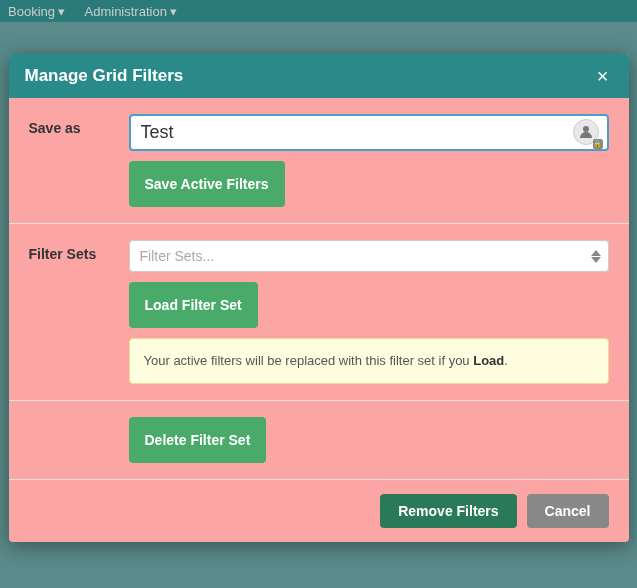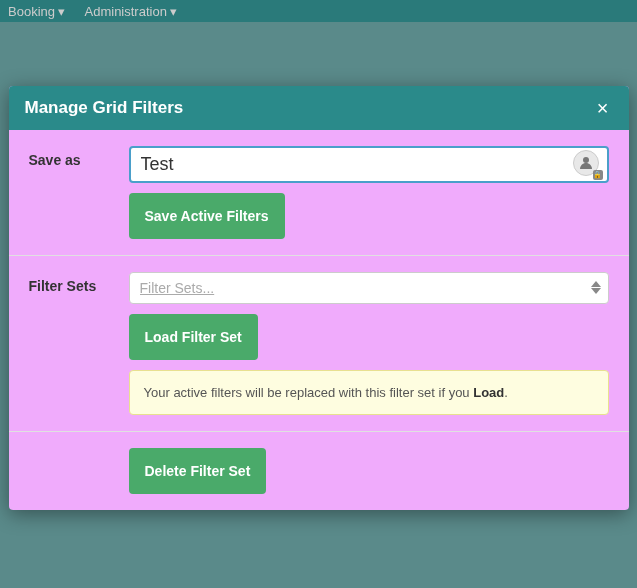--- a/index.html
+++ b/index.html
@@ -28,21 +28,21 @@
 
     .topbar-item {
       color: #ccc;
       font-size: 13px;
       display: flex;
       align-items: center;
       gap: 3px;
     }
 
     .dialog {
-      background: #f0abfc;
+      background: #fca5a5;
       border-radius: 4px;
       box-shadow: 0 4px 20px rgba(0,0,0,0.4);
       width: 620px;
       overflow: hidden;
       position: relative;
       margin-top: 8px;
     }
 
     .dialog-header {
       background: #2a8a8a;
@@ -172,21 +172,20 @@
     .filter-select {
       width: 100%;
       padding: 7px 40px 7px 10px;
       border: 1px solid #ccc;
       border-radius: 4px;
       font-size: 14px;
       color: #aaa;
       appearance: none;
       background: white;
       outline: none;
-      text-decoration: underline;
     }
 
     .select-arrows {
       position: absolute;
       right: 8px;
       display: flex;
       flex-direction: column;
       gap: 1px;
       pointer-events: none;
     }
@@ -317,13 +316,17 @@
 
     <div class="form-row no-border">
       <div class="form-label"></div>
       <div class="form-controls">
         <button class="btn-green">Delete Filter Set</button>
       </div>
     </div>
 
   </div>
 
+  <div class="dialog-footer">
+    <button class="btn-dark-green">Remove Filters</button>
+    <button class="btn-gray">Cancel</button>
+  </div>
 </div>
 
 </body></html>

